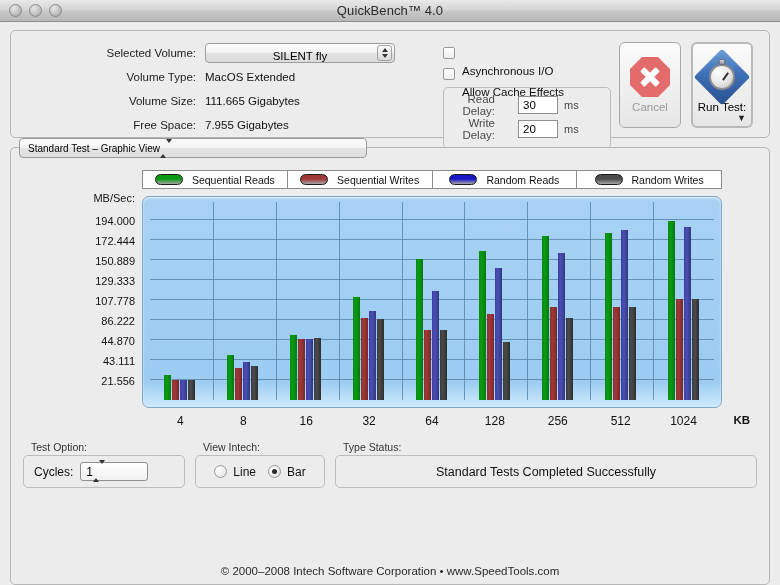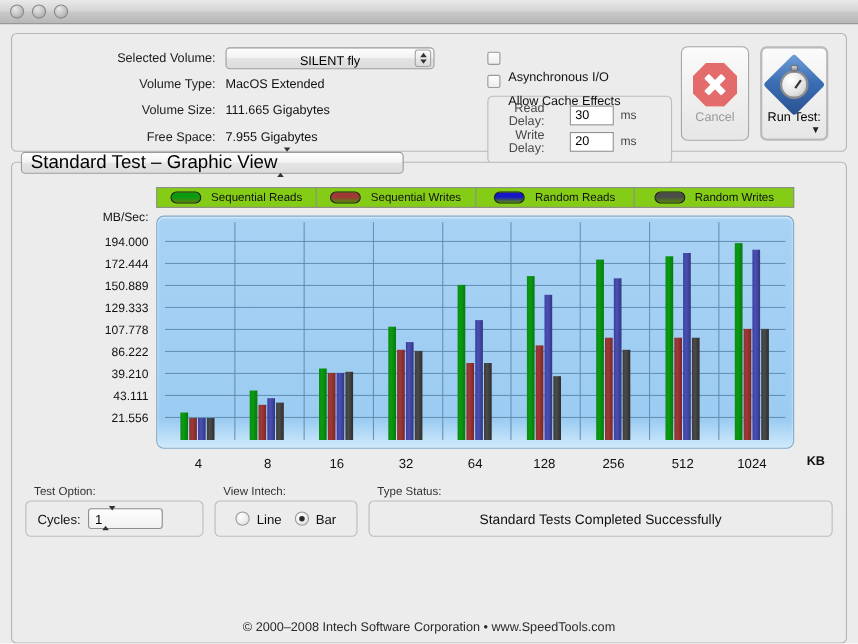--- a/index.html
+++ b/index.html
@@ -139,27 +139,27 @@
   }
   .caret { position: absolute; right: 5px; bottom: 3px; font-size: 9px; color: #222; }
 
   
   .chartpanel { margin-top: 9px; flex: 1; position: relative; padding: 0; }
   .viewpopup {
     position: absolute; left: 8px; top: -10px; width: 348px; height: 20px;
     border: 1px solid #9b9b9b; border-radius: 4px;
     background: linear-gradient(to bottom,#fdfdfd 0%,#f4f4f4 46%,#e4e4e4 52%,#dddddd 100%);
     display: flex; align-items: center; padding-left: 8px;
-    font-size: 17px; color: #000; z-index: 3;
+    font-size: 10px; color: #000; z-index: 3;
   }
   .chartInner { padding: 20px 12px 10px 12px; height: 100%; position: relative; }
 
   .legend {
     position: absolute; left: 131px; top: 22px; width: 580px; height: 19px;
-    display: flex; border: 1px solid #8d8d8d; background: #84cc16;
+    display: flex; border: 1px solid #8d8d8d; background: #ffffff;
   }
   .legitem {
     flex: 1; display: flex; align-items: center; justify-content: center; gap: 9px;
     border-right: 1px solid #8d8d8d; font-size: 10.5px; color: #111;
   }
   .legitem:last-child { border-right: none; }
   .swatch { width: 28px; height: 11px; border-radius: 6px; border: 1px solid #1a1a1a; }
 
   .ylabel {
     position: absolute; left: 52px; top: 44px; width: 72px;
@@ -230,20 +230,21 @@
 <body>
 
 <div class="window">
 
   <div class="titlebar">
     <div class="traffic">
       <div class="tl"></div>
       <div class="tl"></div>
       <div class="tl"></div>
     </div>
+    <div class="title">QuickBench™ 4.0</div>
   </div>
 
   <div class="body">
 
     <div class="panel toppanel">
 
       <div class="infoCol">
         <div class="inforow">
           <div class="infolabel">Selected Volume:</div>
           <div class="popup">
@@ -339,21 +340,21 @@
 
         <div class="ylabel">MB/Sec:</div>
 
         <div id="yticks" style="position:absolute;left:52px;top:48px;width:72px;height:212px;">
             <div class="ytick" style="top: 25.0004px;">194.000</div>
             <div class="ytick" style="top: 45.0007px;">172.444</div>
             <div class="ytick" style="top: 65.0002px;">150.889</div>
             <div class="ytick" style="top: 85.0006px;">129.333</div>
             <div class="ytick" style="top: 105px;">107.778</div>
             <div class="ytick" style="top: 125px;">86.222</div>
-            <div class="ytick" style="top: 145px;">39.210</div>
+            <div class="ytick" style="top: 145px;">44.870</div>
             <div class="ytick" style="top: 165px;">43.111</div>
             <div class="ytick" style="top: 185px;">21.556</div>
           </div>
 
         <div class="plotbox">
           <div class="plotarea" id="plotarea">
               <div class="gline" style="bottom: 180px;"></div>
               <div class="gline" style="bottom: 159.999px;"></div>
               <div class="gline" style="bottom: 140px;"></div>
               <div class="gline" style="bottom: 119.999px;"></div>

